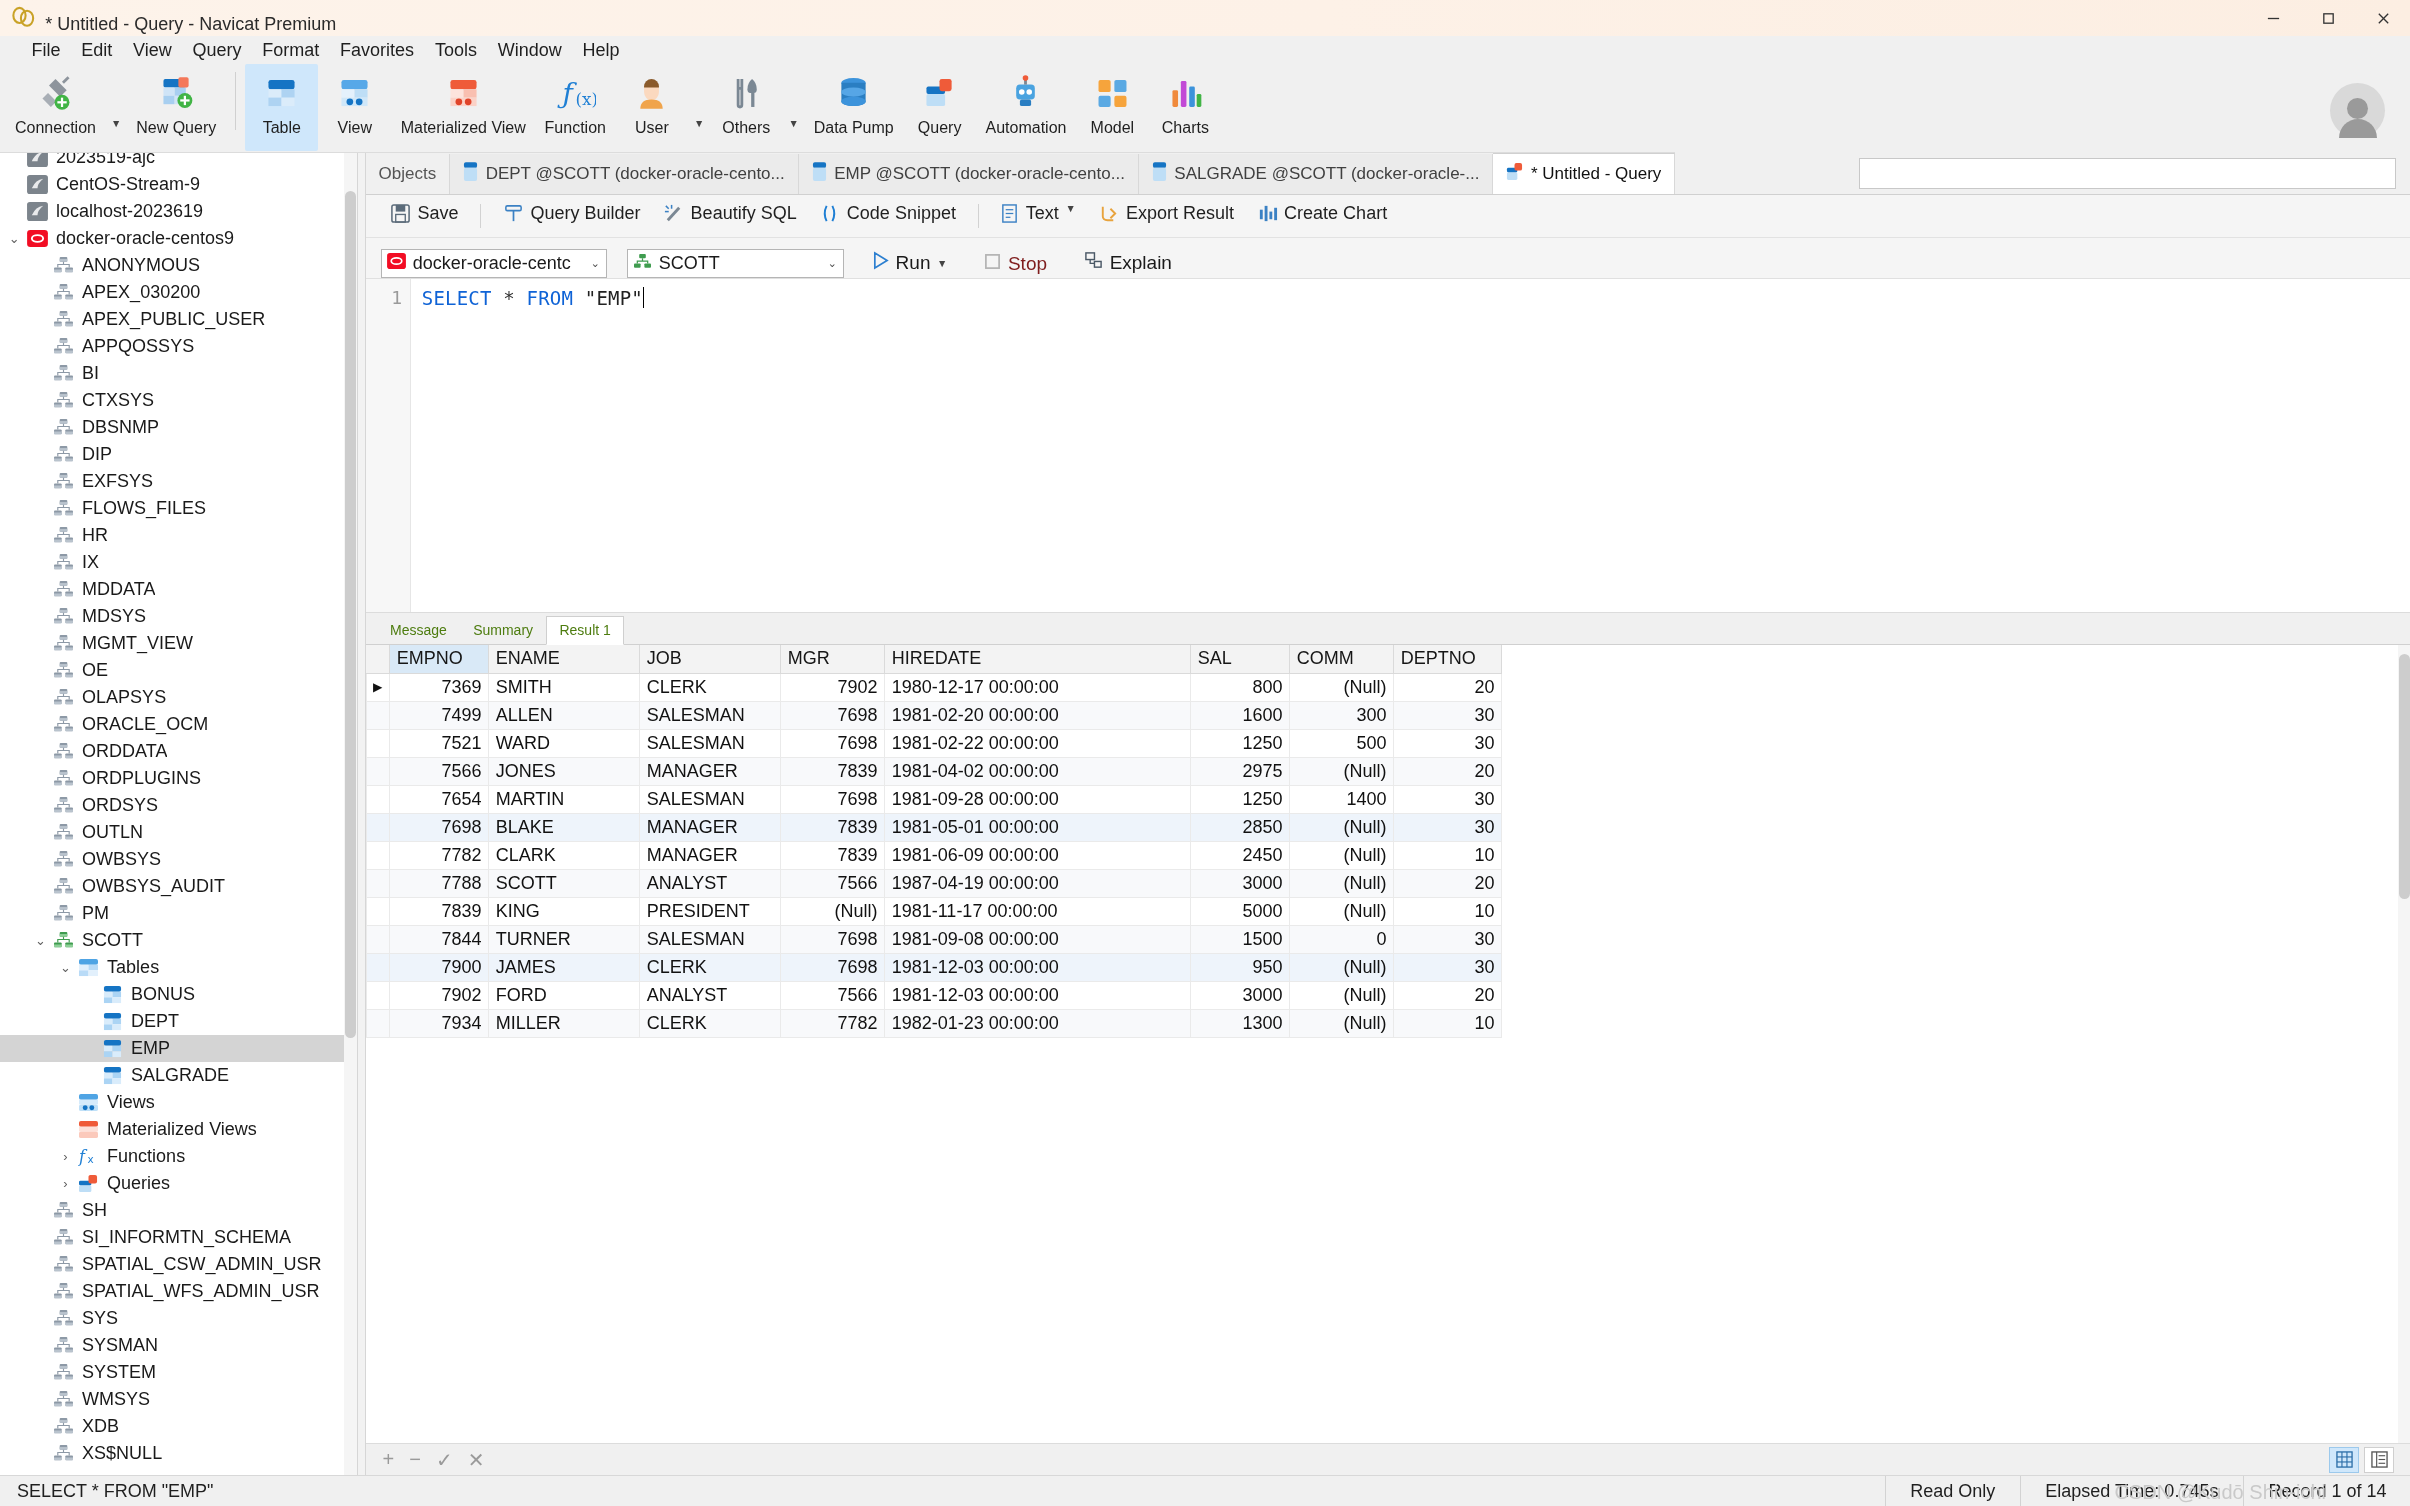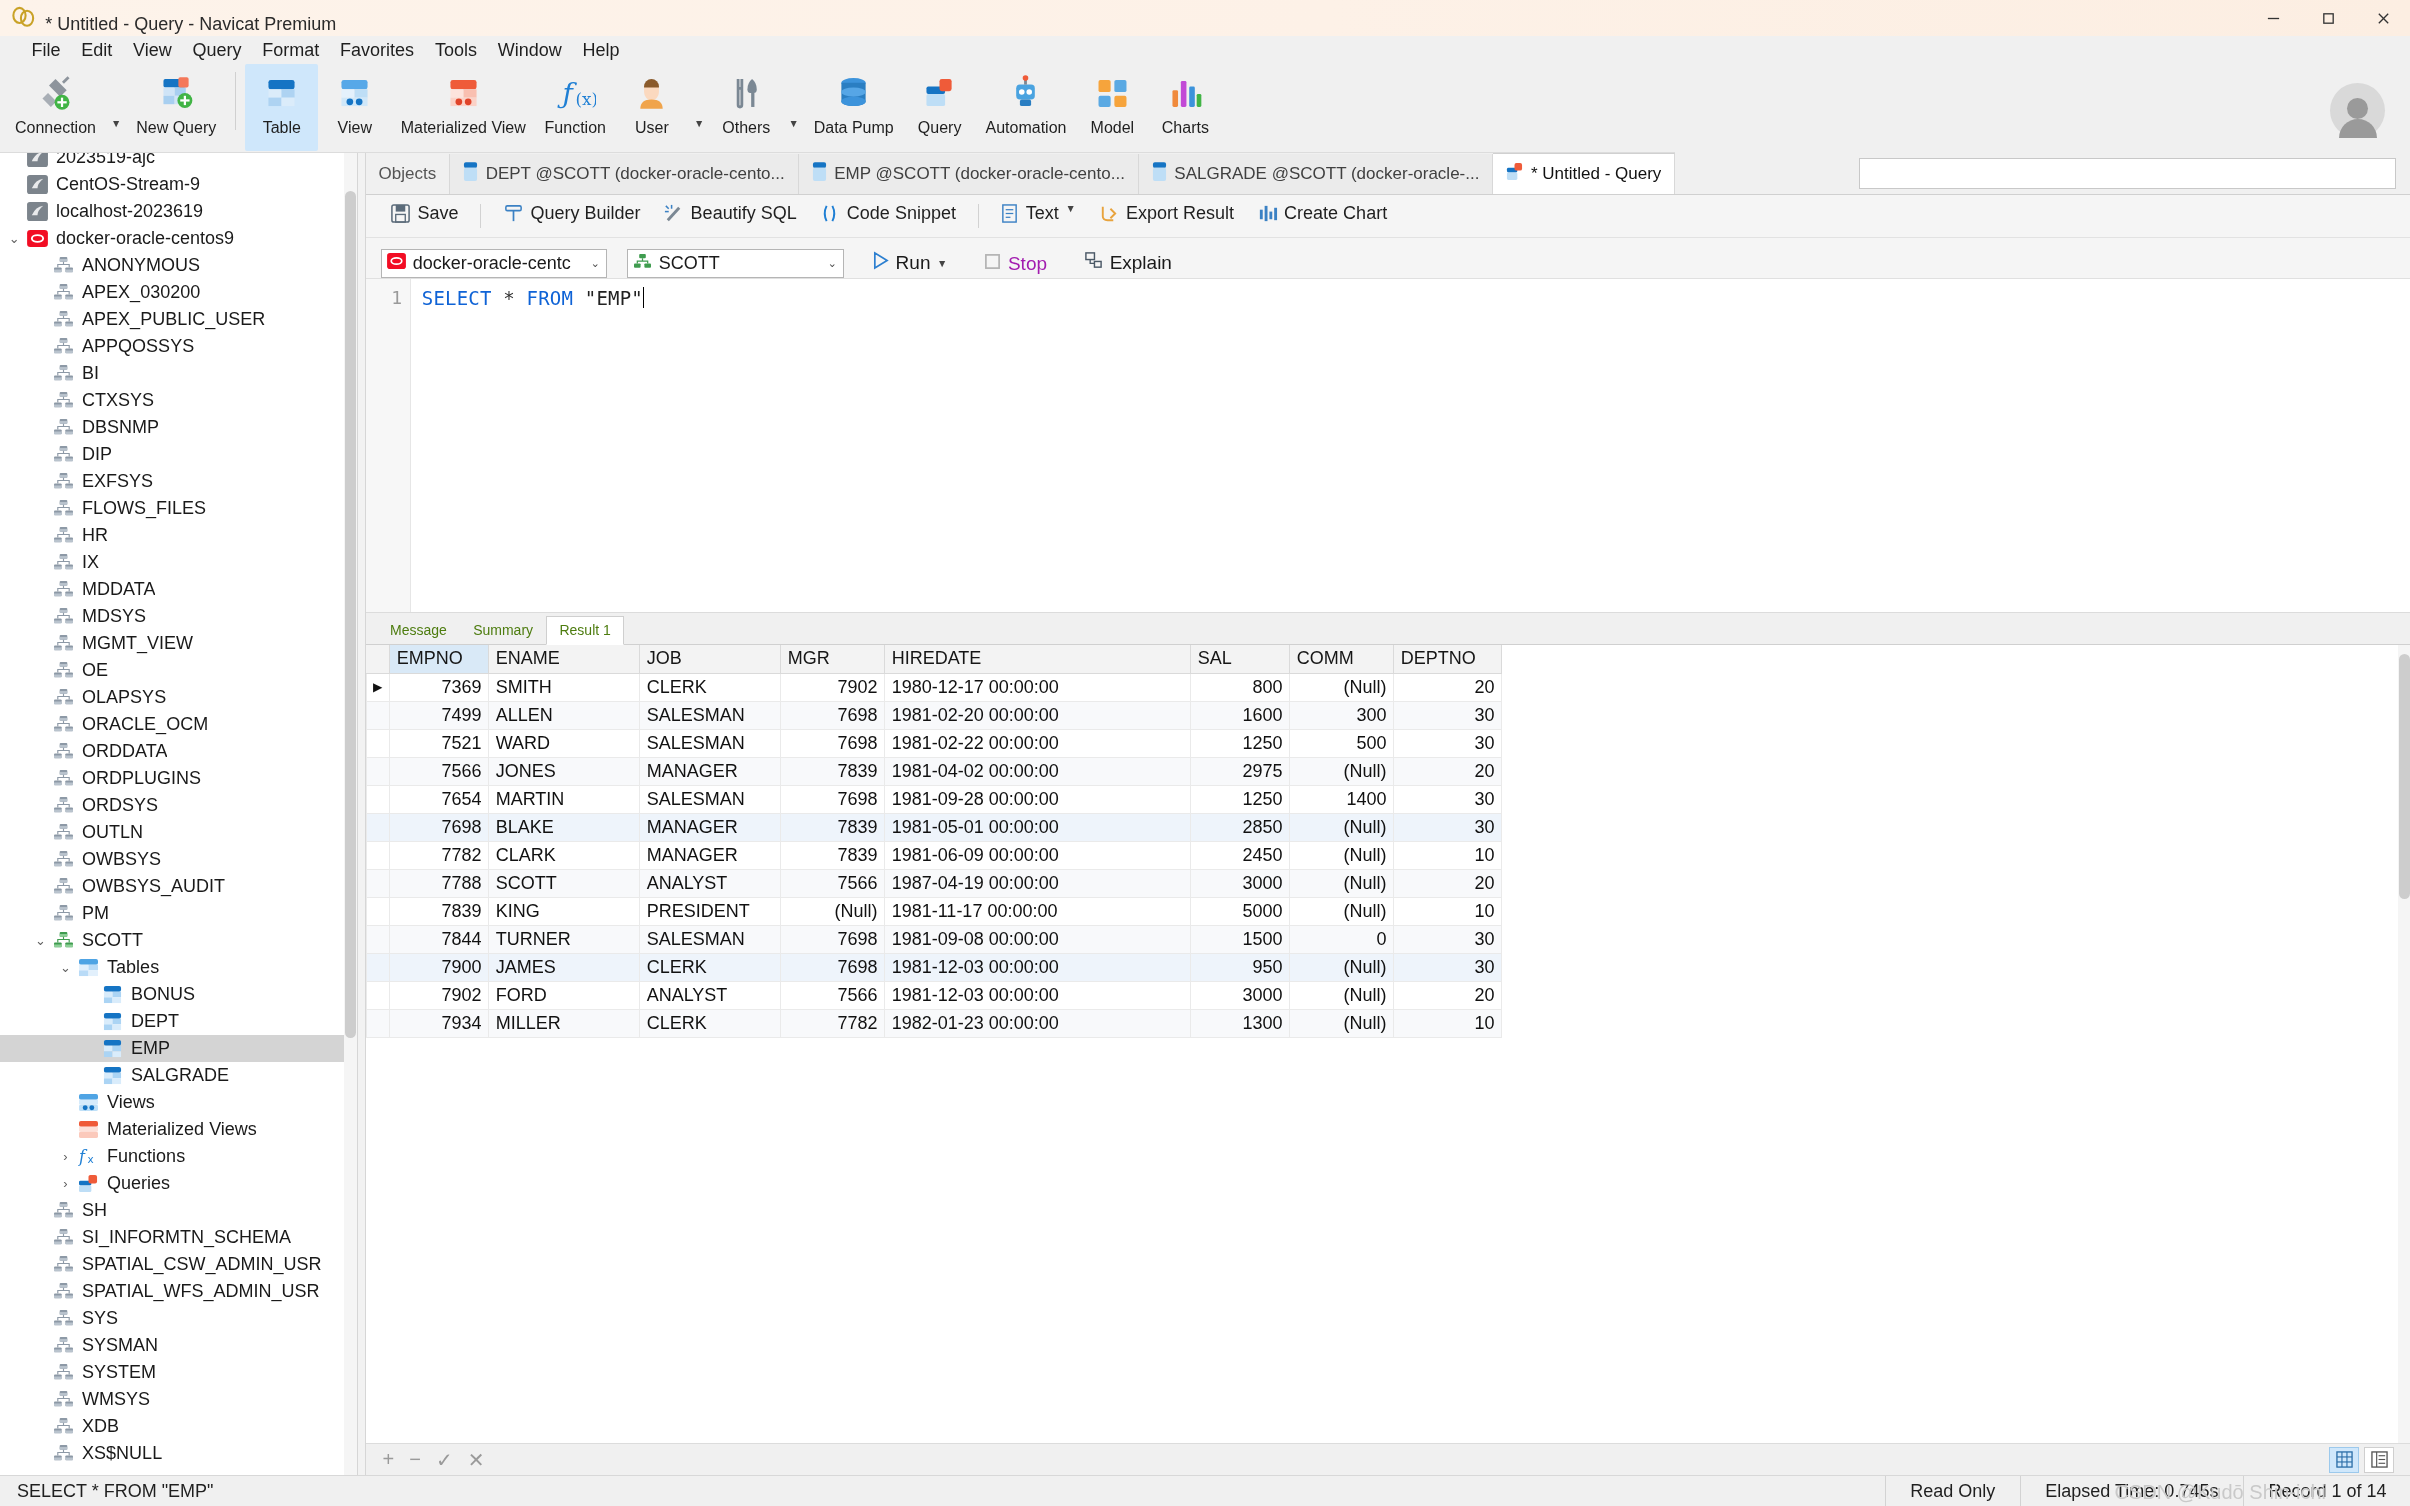--- a/index.html
+++ b/index.html
@@ -114,21 +114,21 @@
 
   
   #connrow { height:41px; display:flex;align-items:flex-end; gap:20px; padding-left:15px; background:#f5f5f5; border-bottom:0.9px solid #e0e0e0;}
   .combo {
     height:29px; border:0.9px solid #b5b5b5; background:#fff;
     display:flex;align-items:center; gap:6.6px; padding:0 5.6px 0 5.6px; font-size:18px; min-width:0;
   }
   .combo .cb-txt { overflow:hidden;white-space:nowrap;}
   .combo .cb-arrow { margin-left:auto; padding-left:7.5px; font-size:11.3px; color:#444;}
   .run-btn { display:flex;align-items:center;gap:6.6px;font-size:19px;padding:2.8px 8.5px;margin-top:36px;}
-  .run-btn.disabled { color:#a21caf; }
+  .run-btn.disabled { color:#7f1d1d; }
 
   
   #editor { flex:0 0 auto; height:334px; display:flex; background:#ffffff; border-bottom:0.9px solid #dcdcdc; position:relative;}
   #gutter { width:45px; flex:0 0 45px; background:#f7f7f7; border-right:0.9px solid #e6e6e6; text-align:right; padding:7.5px 7.5px 0 0; color:#9a9a9a; font-family:"DejaVu Sans Mono", monospace; font-size:18px;}
   #codearea { flex:1 1 auto; padding:7.5px 0 0 11.3px; font-family:"DejaVu Sans Mono", monospace; font-size:19px; letter-spacing:0.2px;}
   .kw { color:#0f63d6; }
   .op { color:#333; }
   .str { color:#222; }
   .caret { display:inline-block; width:0.9px; height:21px; background:#000; vertical-align:-3.8px; }
 

